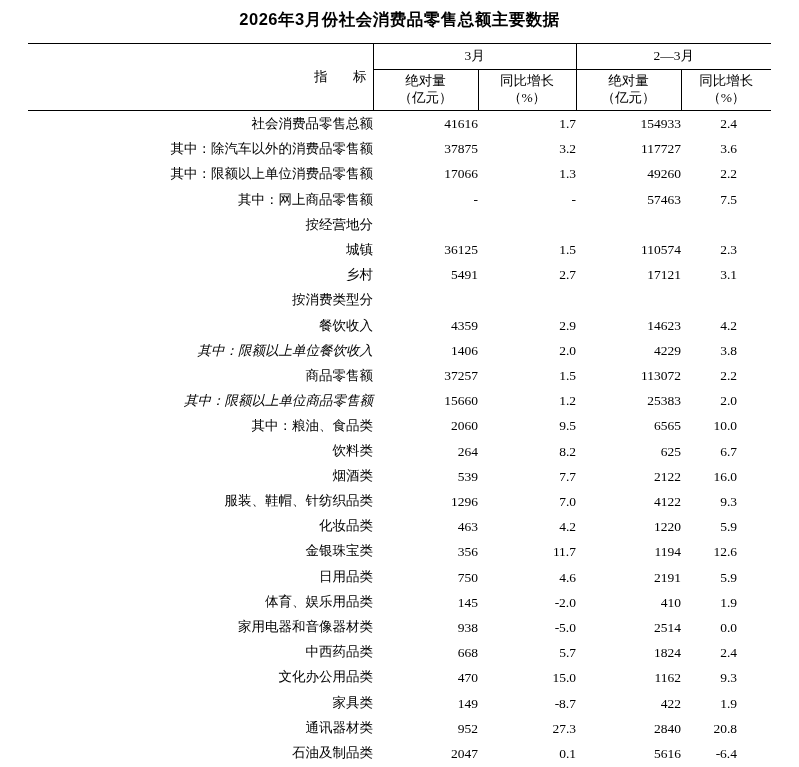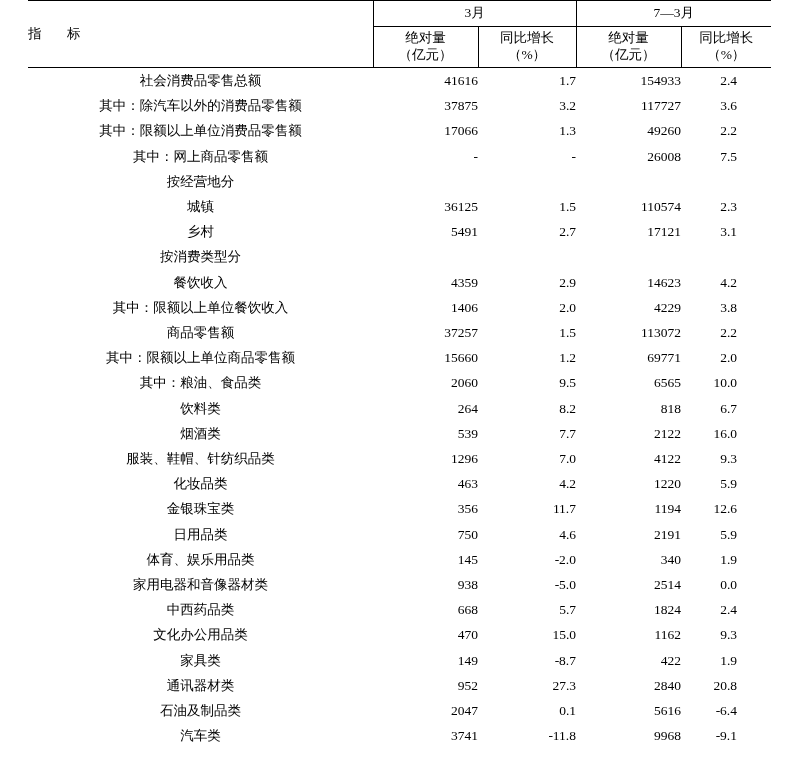--- a/index.html
+++ b/index.html
@@ -56,67 +56,68 @@
   .hdr-row1 td {
     height: 25px;
     border-bottom: 1px solid #000;
   }
   .hdr-row2 td {
     height: 40px;
     border-bottom: 1.6px solid #000;
   }
   .vline-r { border-right: 1px solid #000; }
   .indic-cell {
-    text-align: left;
+    text-align: right;
     letter-spacing: 6px;
     padding-right: 0;
   }
   tbody td {
     height: 25.2px;
     line-height: 25.2px;
   }
   td.name {
-    text-align: center;
+    text-align: right;
     padding-left: 10px;
     white-space: nowrap;
   }
   td.num {
     text-align: right;
     padding-right: 30px;
   }
   td.num.wide {
     padding-right: 34px;
   }
   .bold { font-weight: bold; }
   .i0 { padding-left: 10px; }
   .i1 { padding-left: 30px; }
-  .i2 { padding-left: 46px; }
+  .i2 { padding-left: 46px; font-style: italic; }
   .i3 { padding-left: 62px; }
-  .i4 { padding-left: 110px; }
+  .i4 { padding-left: 110px; font-family: Liberation Mono, monospace; }
 </style>
 </head>
 <body>
 
 <div class="page">
 
+  <div class="doc-title">2026年3月份社会消费品零售总额主要数据</div>
 
   <div class="table-wrap">
     <table class="data">
       <colgroup>
         <col style="width:345px">
         <col style="width:105px">
         <col style="width:98px">
         <col style="width:105px">
         <col style="width:90px">
       </colgroup>
       <thead>
         <tr class="hdr-row1 rule-top">
           <td rowspan="2" class="indic-cell vline-r">指　标</td>
           <td colspan="2" class="vline-r">3月</td>
-          <td colspan="2">7—3月</td>
+          <td colspan="2">2—3月</td>
         </tr>
         <tr class="hdr-row2">
           <td class="vline-r">
             <span>绝对量</span><br>
             <span>（亿元）</span>
           </td>
           <td class="vline-r">
             <span>同比增长</span><br>
             <span>（%）</span>
           </td>
@@ -149,21 +150,21 @@
             <td class="name i1">其中：限额以上单位消费品零售额</td>
             <td class="num">17066</td>
             <td class="num">1.3</td>
             <td class="num">49260</td>
             <td class="num wide">2.2</td>
           </tr>
           <tr>
             <td class="name i1">其中：网上商品零售额</td>
             <td class="num">-</td>
             <td class="num">-</td>
-            <td class="num">26008</td>
+            <td class="num">57463</td>
             <td class="num wide">7.5</td>
           </tr>
           <tr>
             <td class="name i0">按经营地分</td>
             <td class="num"></td>
             <td class="num"></td>
             <td class="num"></td>
             <td class="num wide"></td>
           </tr>
           <tr>
@@ -205,35 +206,35 @@
             <td class="name i1">商品零售额</td>
             <td class="num">37257</td>
             <td class="num">1.5</td>
             <td class="num">113072</td>
             <td class="num wide">2.2</td>
           </tr>
           <tr>
             <td class="name i2">其中：限额以上单位商品零售额</td>
             <td class="num">15660</td>
             <td class="num">1.2</td>
-            <td class="num">69771</td>
+            <td class="num">25383</td>
             <td class="num wide">2.0</td>
           </tr>
           <tr>
             <td class="name i3">其中：粮油、食品类</td>
             <td class="num">2060</td>
             <td class="num">9.5</td>
             <td class="num">6565</td>
             <td class="num wide">10.0</td>
           </tr>
           <tr>
             <td class="name i4">饮料类</td>
             <td class="num">264</td>
             <td class="num">8.2</td>
-            <td class="num">818</td>
+            <td class="num">625</td>
             <td class="num wide">6.7</td>
           </tr>
           <tr>
             <td class="name i4">烟酒类</td>
             <td class="num">539</td>
             <td class="num">7.7</td>
             <td class="num">2122</td>
             <td class="num wide">16.0</td>
           </tr>
           <tr>
@@ -261,21 +262,21 @@
             <td class="name i4">日用品类</td>
             <td class="num">750</td>
             <td class="num">4.6</td>
             <td class="num">2191</td>
             <td class="num wide">5.9</td>
           </tr>
           <tr>
             <td class="name i4">体育、娱乐用品类</td>
             <td class="num">145</td>
             <td class="num">-2.0</td>
-            <td class="num">340</td>
+            <td class="num">410</td>
             <td class="num wide">1.9</td>
           </tr>
           <tr>
             <td class="name i4">家用电器和音像器材类</td>
             <td class="num">938</td>
             <td class="num">-5.0</td>
             <td class="num">2514</td>
             <td class="num wide">0.0</td>
           </tr>
           <tr>

